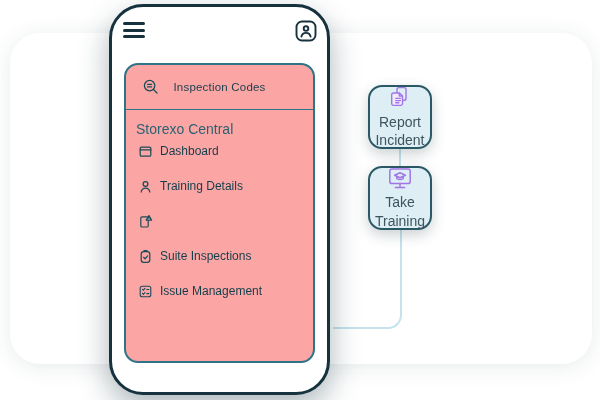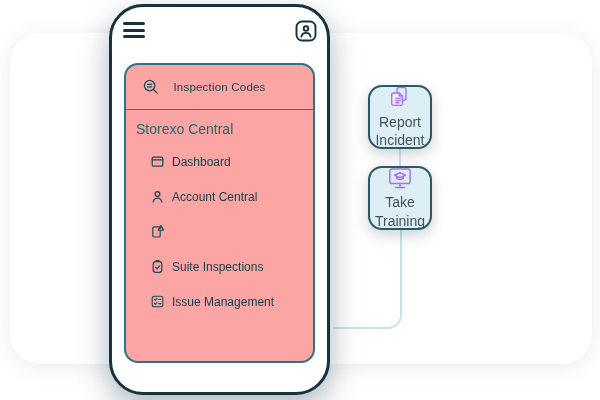--- a/index.html
+++ b/index.html
@@ -31,21 +31,21 @@
 
   
   .menu-panel{position:absolute;left:12px;top:56px;width:191px;height:300px;box-sizing:border-box;
     background:#fca5a5;border:2px solid #2e7486;border-radius:14px;overflow:hidden;}
   .menu-header{position:relative;height:44px;display:flex;align-items:center;justify-content:center;
     border-bottom:1.5px solid #2e7486;}
   .menu-header .search{position:absolute;left:16px;top:13px;width:18px;height:18px;cursor:pointer;}
   .menu-title{font-size:11.5px;color:#143f4b;letter-spacing:0.2px;}
   .section-label{margin:11px 0 0 10px;font-size:14px;color:#2a6272;}
   .menu-items{margin-top:7px;}
-  .menu-item{height:35px;display:flex;align-items:center;padding-left:24px;gap:7px;cursor:pointer;}
+  .menu-item{height:35px;display:flex;align-items:flex-start;padding-left:12px;gap:7px;cursor:pointer;}
   .menu-item .mi-label{font-size:12px;color:#123e4a;}
   .mi-icon{flex:0 0 auto;display:flex;}
 
   
   .action{position:absolute;width:64px;height:64px;box-sizing:border-box;border-radius:14px;
     background:#deeef5;border:2px solid #2a5965;display:flex;flex-direction:column;
     align-items:center;justify-content:center;gap:2px;z-index:4;cursor:pointer;
     box-shadow:0 5px 14px rgba(18,45,56,0.22);}
   .action-label{font-size:14px;line-height:1.32;color:#3f545e;text-align:center;width:56px;}
   #action-report{left:368px;top:85px;}
@@ -108,21 +108,21 @@
           <span class="mi-label">Dashboard</span>
         </div>
 
         <div class="menu-item">
           <span class="mi-icon">
             <svg width="15" height="15" viewBox="0 0 15 15" fill="none" stroke="#1c4a56" stroke-width="1.25" stroke-linecap="round">
               <circle cx="7.5" cy="5" r="2.4"></circle>
               <path d="M3.2,13 c0.4,-2.7 2.2,-4 4.3,-4 s3.9,1.3 4.3,4"></path>
             </svg>
           </span>
-          <span class="mi-label">Account Central</span>
+          <span class="mi-label">Training Details</span>
         </div>
 
         <div class="menu-item">
           <span class="mi-icon">
             <svg width="15" height="15" viewBox="0 0 15 15" fill="none" stroke="#1c4a56" stroke-width="1.2" stroke-linecap="round" stroke-linejoin="round">
               <rect x="2.8" y="2.8" width="7.4" height="10.2" rx="1.3"></rect>
               <path d="M10.9,1.6 l2.7,4.5 h-5.4 z" fill="#b9deea"></path>
               <path d="M10.9,3.2 v1.3"></path>
             </svg>
           </span>

